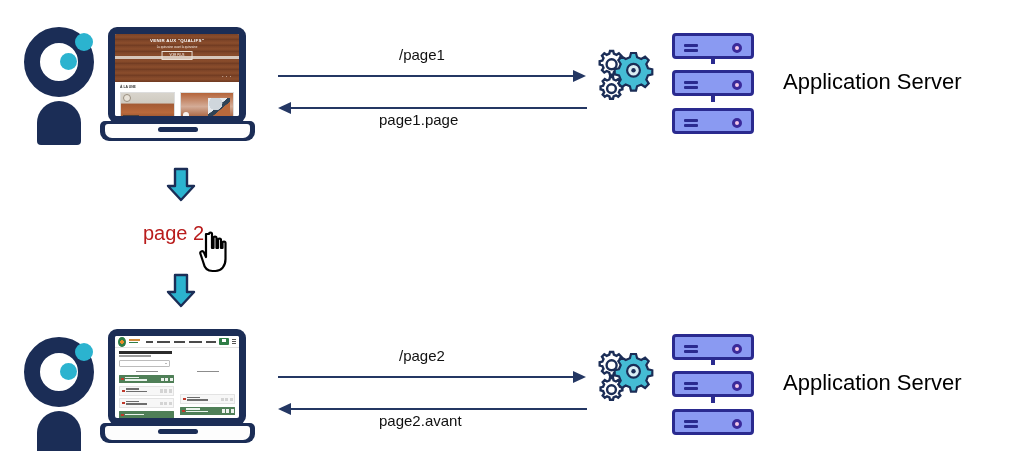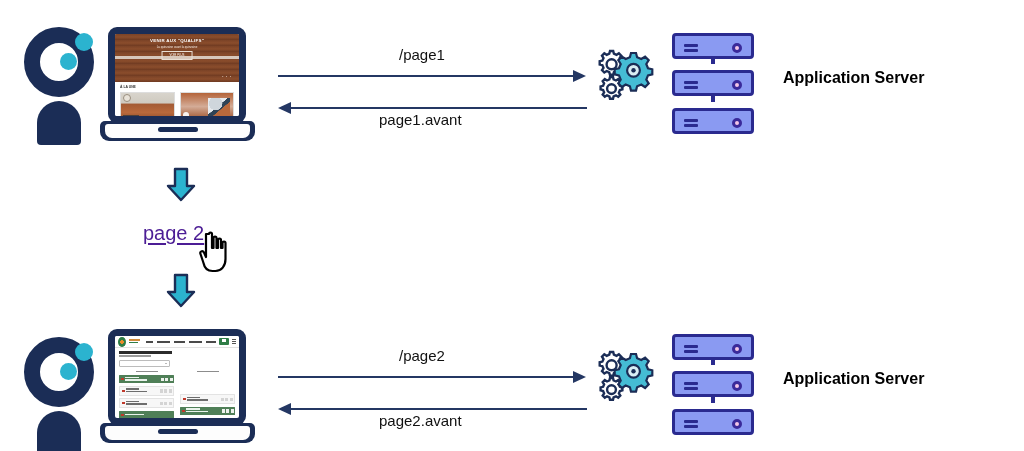--- a/index.html
+++ b/index.html
@@ -108,25 +108,25 @@
   .arrow-head-r{position:absolute;width:0;height:0;border-top:6px solid transparent;
       border-bottom:6px solid transparent;border-left:13px solid #243763;}
   .arrow-head-l{position:absolute;width:0;height:0;border-top:6px solid transparent;
       border-bottom:6px solid transparent;border-right:13px solid #243763;}
   .arrow-label{position:absolute;font-size:15px;color:#111;white-space:nowrap;}
 
   
   .tealarrow{position:absolute;width:34px;height:36px;}
 
   
-  .link{position:absolute;font-size:20px;color:#4c1d95;text-decoration:underline;
+  .link{position:absolute;font-size:20px;color:#b91c1c;
       text-underline-offset:3px;white-space:nowrap;}
   .cursor{position:absolute;width:40px;height:46px;}
 
-  .srv-label{position:absolute;font-size:16px;color:#000;white-space:nowrap;font-weight:bold;}
+  .srv-label{position:absolute;font-size:22px;color:#000;white-space:nowrap;}
 </style>
 </head>
 <body>
 
 <div class="stage">
 
   <div class="user-icon" style="left:20px;top:8px;">
     <div class="user-ring"></div>
     <div class="user-dot-lg"></div>
     <div class="user-dot-sm"></div>
@@ -169,21 +169,21 @@
       <div class="lap-notch"></div>
     </div>
   </div>
 
   <div class="arrow-line" style="left:278px;top:58px;width:296px;"></div>
   <div class="arrow-head-r" style="left:573px;top:53px;"></div>
   <div class="arrow-label" style="left:399px;top:29px;">/page1</div>
 
   <div class="arrow-line" style="left:291px;top:90px;width:296px;"></div>
   <div class="arrow-head-l" style="left:278px;top:85px;"></div>
-  <div class="arrow-label" style="left:379px;top:94px;">page1.avant</div>
+  <div class="arrow-label" style="left:379px;top:94px;">page1.page</div>
 
   <div class="gears" style="left:594px;top:28px;">
     <svg width="60" height="58" viewBox="0 0 60 58">
       <g fill="none" stroke="#1b2d56" stroke-width="2.4">
         <path d="M16 6 l3.2 .0 .7 2.7 2.6 1.1 2.4-1.5 2.3 2.3-1.5 2.4 1.1 2.6 2.7 .7 0 3.2-2.7 .7-1.1 2.6 1.5 2.4-2.3 2.3-2.4-1.5-2.6 1.1-.7 2.7-3.2 0-.7-2.7-2.6-1.1-2.4 1.5-2.3-2.3 1.5-2.4-1.1-2.6-2.7-.7 0-3.2 2.7-.7 1.1-2.6-1.5-2.4 2.3-2.3 2.4 1.5 2.6-1.1z"></path>
         <circle cx="17.6" cy="19.3" r="5"></circle>
         <path d="M16 32 l3 .0 .6 2.5 2.4 1 2.2-1.4 2.1 2.1-1.4 2.2 1 2.4 2.5 .6 0 3-2.5 .6-1 2.4 1.4 2.2-2.1 2.1-2.2-1.4-2.4 1-.6 2.5-3 0-.6-2.5-2.4-1-2.2 1.4-2.1-2.1 1.4-2.2-1-2.4-2.5-.6 0-3 2.5-.6 1-2.4-1.4-2.2 2.1-2.1 2.2 1.4 2.4-1z"></path>
         <circle cx="17.5" cy="43.6" r="4.4"></circle>
       </g>
       <g>

